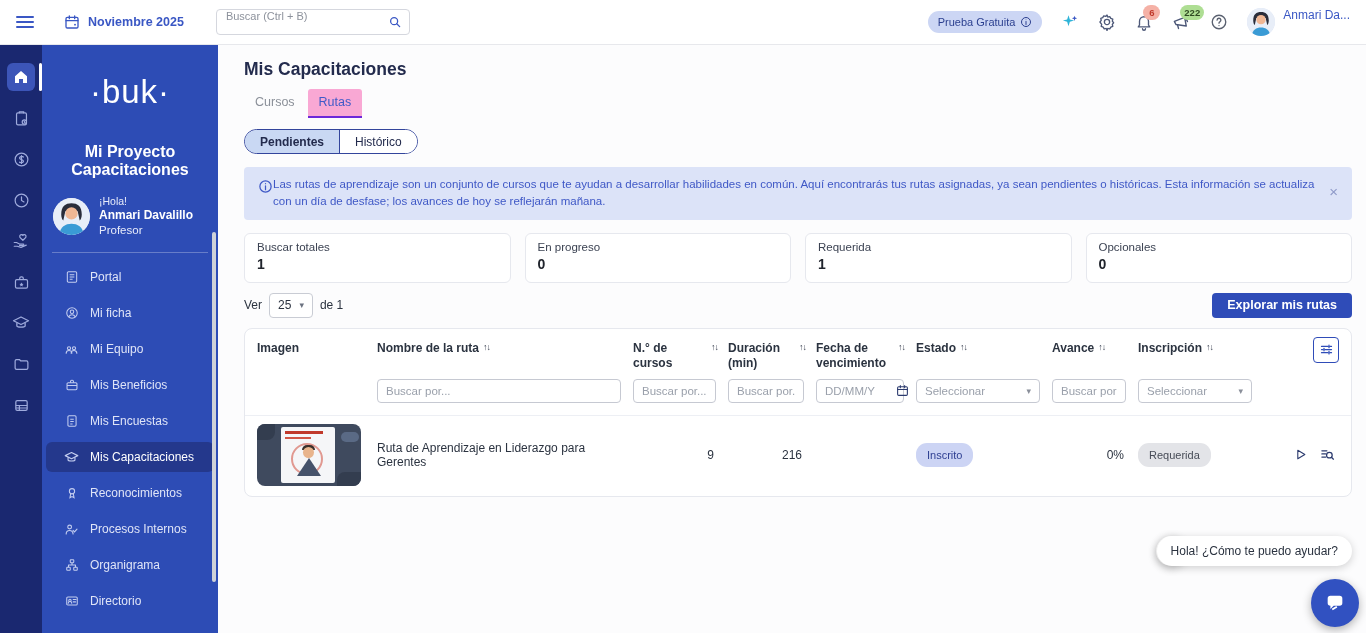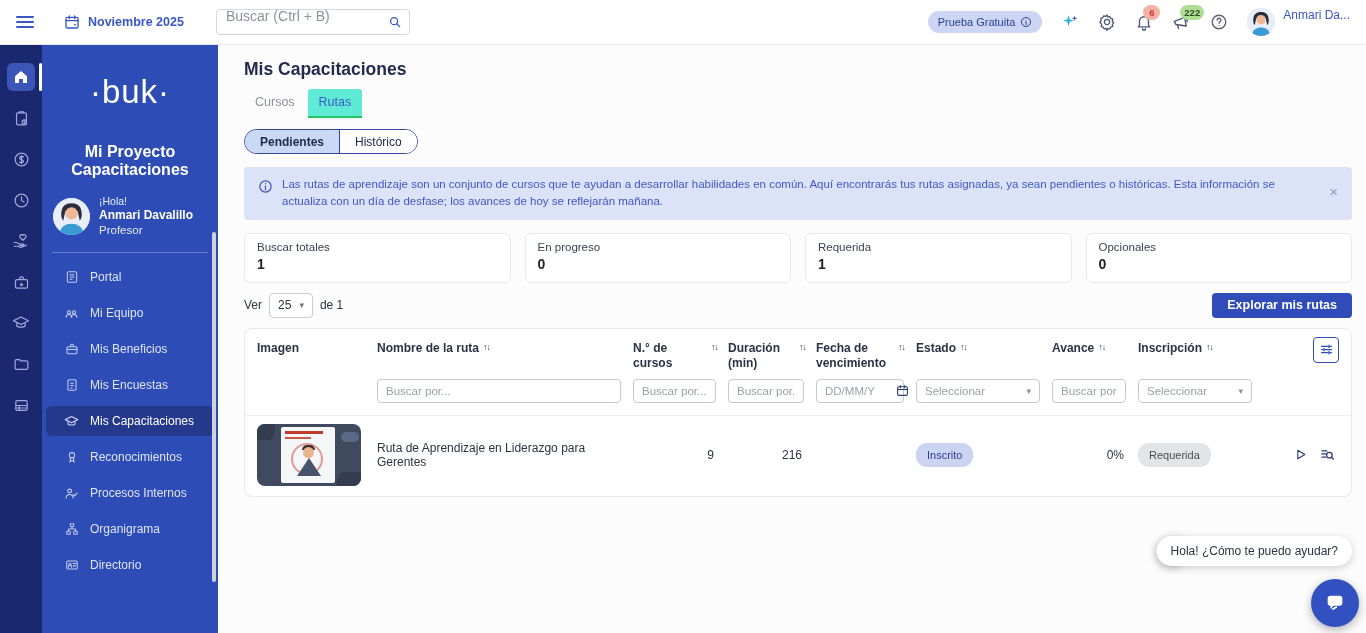--- a/index.html
+++ b/index.html
@@ -9,21 +9,21 @@
 
   
   .topbar { height:45px; flex:0 0 45px; background:#fff; border-bottom:1px solid #e7e8ec;
             display:flex; align-items:center; padding:0 16px; }
   .tb-left { display:flex; align-items:center; gap:14px; }
   .hamburger { width:18px; cursor:pointer; display:flex; flex-direction:column; gap:3px; margin-right:16px; }
   .hamburger span { height:2px; background:#3a57c4; border-radius:1px; }
   .month-wrap { display:flex; align-items:center; gap:8px; color:#3a57c4; font-weight:bold; font-size:12.5px; }
   .search-wrap { position:relative; margin-left:18px; }
   .search-wrap input { width:194px; height:26px; border:1px solid #d5d7de; border-radius:4px;
-      padding:0 28px 12px 9px; font-family:inherit; font-size:14px; color:#2b3340; outline:none; }
+      padding:0 28px 12px 9px; font-family:inherit; font-size:11px; color:#2b3340; outline:none; }
   .search-wrap input::placeholder { color:#8d929c; }
   .search-wrap .mag { position:absolute; right:8px; top:6px; }
   .tb-right { margin-left:auto; display:flex; align-items:center; gap:19px; }
   .trial-pill { background:#ccd6f4; color:#2b3f8f; height:22px; border-radius:11px; padding:0 10px;
       display:flex; align-items:center; gap:5px; font-size:11px; cursor:pointer; }
   .icon-btn { position:relative; display:inline-flex; cursor:pointer; }
   .count-badge { position:absolute; top:-8px; left:8px; min-width:17px; height:15px; border-radius:8px;
       font-size:9.5px; font-weight:bold; display:flex; align-items:center; justify-content:center; padding:0 4px; }
   .badge-red { background:#f5b1a6; color:#c0392b; }
   .badge-green { background:#aede93; color:#2f4a22; }
@@ -58,28 +58,28 @@
   .menu-item.active { background:#24388c; color:#fff; }
   .menu-item .mico { display:inline-flex; width:15px; justify-content:center; color:#c3cdf0; }
   .side-scrollbar { position:absolute; right:2px; top:187px; width:4px; height:350px;
       background:#cfd2d8; border-radius:2px; cursor:pointer; }
 
   
   .main { flex:1; background:#fcfcfd; padding:14px 14px 0 26px; overflow:hidden; }
   .page-title { font-size:17.5px; font-weight:bold; color:#232b4d; }
   .tabs { display:flex; margin-top:9px; gap:2px; }
   .tab { padding:6px 11px 7px; font-size:12.5px; color:#8b9099; cursor:pointer; }
-  .tab.active { color:#3f5ac8; background:#5eead4; border-bottom:2px solid #22c55e; border-radius:3px 3px 0 0; }
+  .tab.active { color:#3f5ac8; background:#f9a8d4; border-bottom:2px solid #6d28d9; border-radius:3px 3px 0 0; }
   .segmented { display:inline-flex; margin-top:11px; border:1px solid #33459c; border-radius:14px; overflow:hidden; height:25px; }
   .segment { padding:0 15px; display:flex; align-items:center; font-size:12px; color:#232b4d; background:#fff; cursor:pointer; }
   .segment.active { background:#c9d8f3; font-weight:bold; }
   .segment + .segment { border-left:1px solid #33459c; }
 
   .banner { margin-top:13px; background:#dce3f8; border-radius:4px; padding:9px 14px;
-      display:flex; align-items:flex-start; gap:9px; color:#3f58c6; }
+      display:flex; align-items:flex-start; color:#3f58c6; }
   .banner p { font-size:11.5px; line-height:1.5; flex:1; }
   .banner .close-x { color:#8f9ac9; font-size:15px; cursor:pointer; line-height:1; margin-top:8px; }
   .banner .info-ic { margin-top:3px; flex:0 0 auto; }
 
   .stats { margin-top:13px; display:grid; grid-template-columns:repeat(4,1fr); gap:14px; }
   .stat-card { background:#fff; border:1px solid #e6e8ee; border-radius:6px; padding:7px 12px; height:50px; }
   .stat-card .slabel { font-size:11.5px; color:#3b4252; }
   .stat-card .svalue { font-size:14px; font-weight:bold; color:#20242c; margin-top:3px; }
 
   .controls-row { margin-top:10px; display:flex; align-items:center; gap:7px; }
@@ -313,20 +313,30 @@
           <span class="mico">
               <svg width="14" height="14" viewBox="0 0 24 24" fill="none" stroke="currentColor" stroke-width="1.8" stroke-linejoin="round">
                 <rect x="4" y="3" width="16" height="18" rx="2"></rect>
                 <path d="M8 8h8M8 12h8M8 16h5"></path>
               </svg>
             </span>
           <span>Portal</span>
         </div>
         <div class="menu-item">
           <span class="mico">
+              <svg width="14" height="14" viewBox="0 0 24 24" fill="none" stroke="currentColor" stroke-width="1.8" stroke-linecap="round">
+                <circle cx="12" cy="12" r="9"></circle>
+                <circle cx="12" cy="10" r="3"></circle>
+                <path d="M6.5 18.5a6 6 0 0 1 11 0"></path>
+              </svg>
+            </span>
+          <span>Mi ficha</span>
+        </div>
+        <div class="menu-item">
+          <span class="mico">
               <svg width="15" height="15" viewBox="0 0 24 24" fill="none" stroke="currentColor" stroke-width="1.8" stroke-linecap="round">
                 <circle cx="8" cy="10" r="2.5"></circle>
                 <circle cx="16" cy="10" r="2.5"></circle>
                 <path d="M3.5 18a4.5 4.5 0 0 1 9 0M11.5 18a4.5 4.5 0 0 1 9 0"></path>
               </svg>
             </span>
           <span>Mi Equipo</span>
         </div>
         <div class="menu-item">
           <span class="mico">

